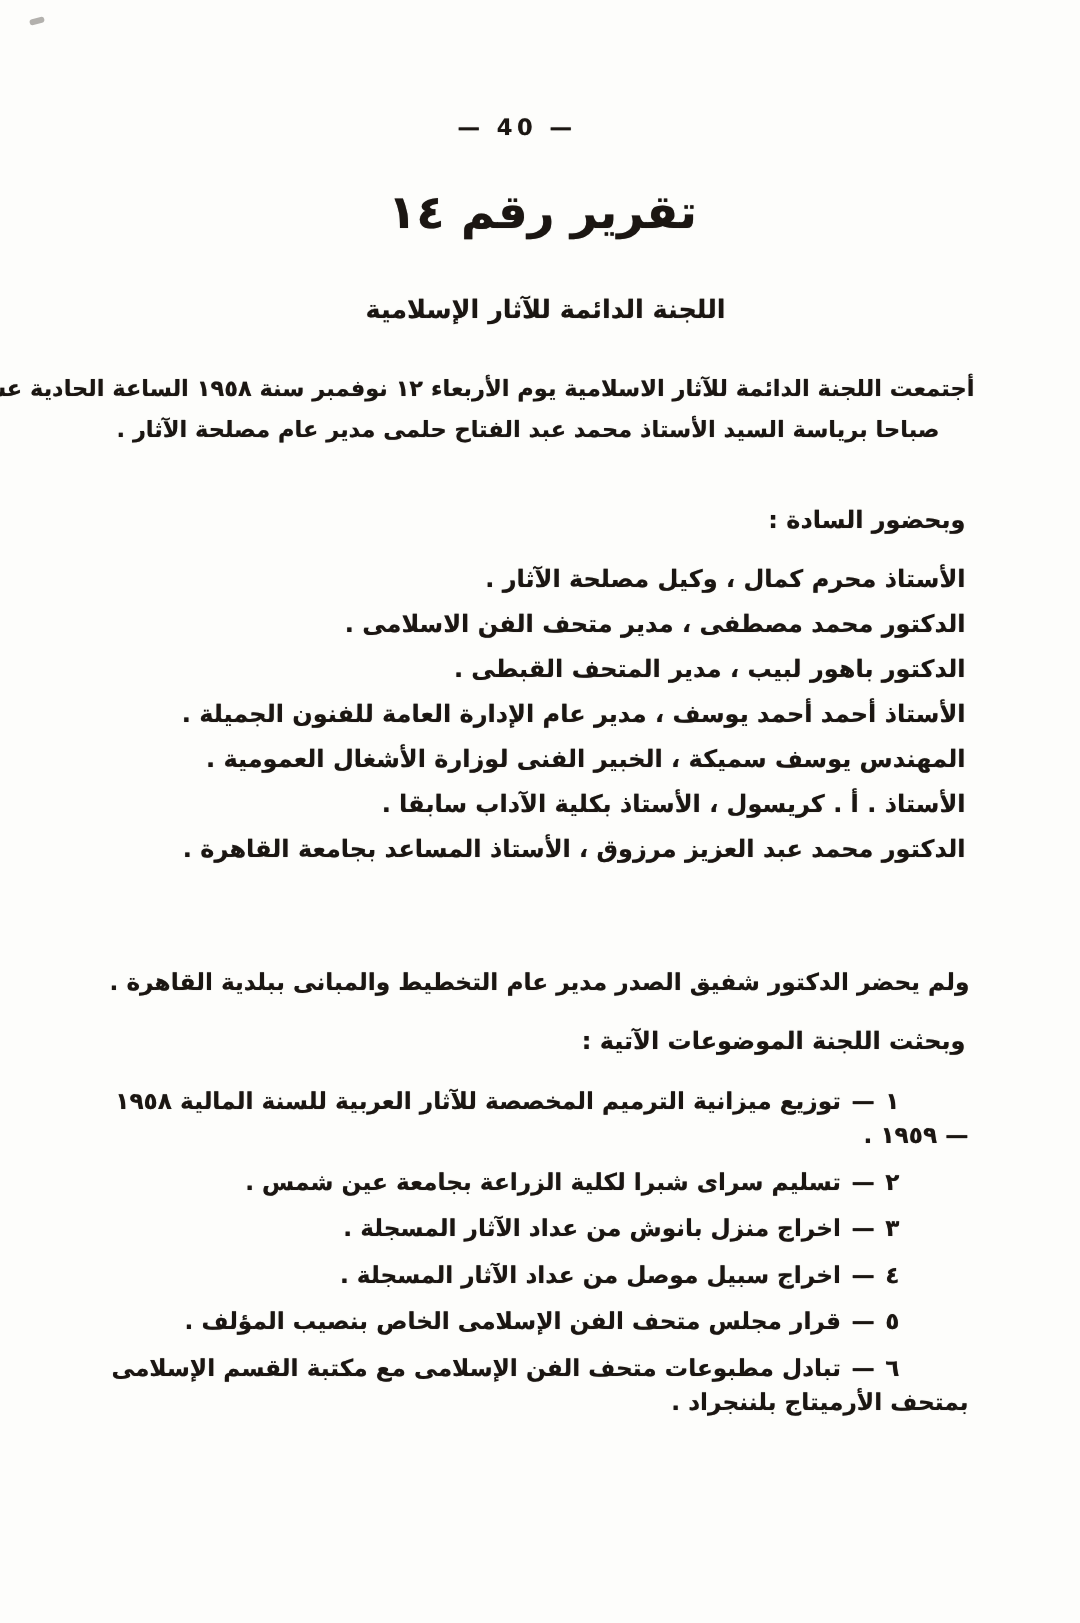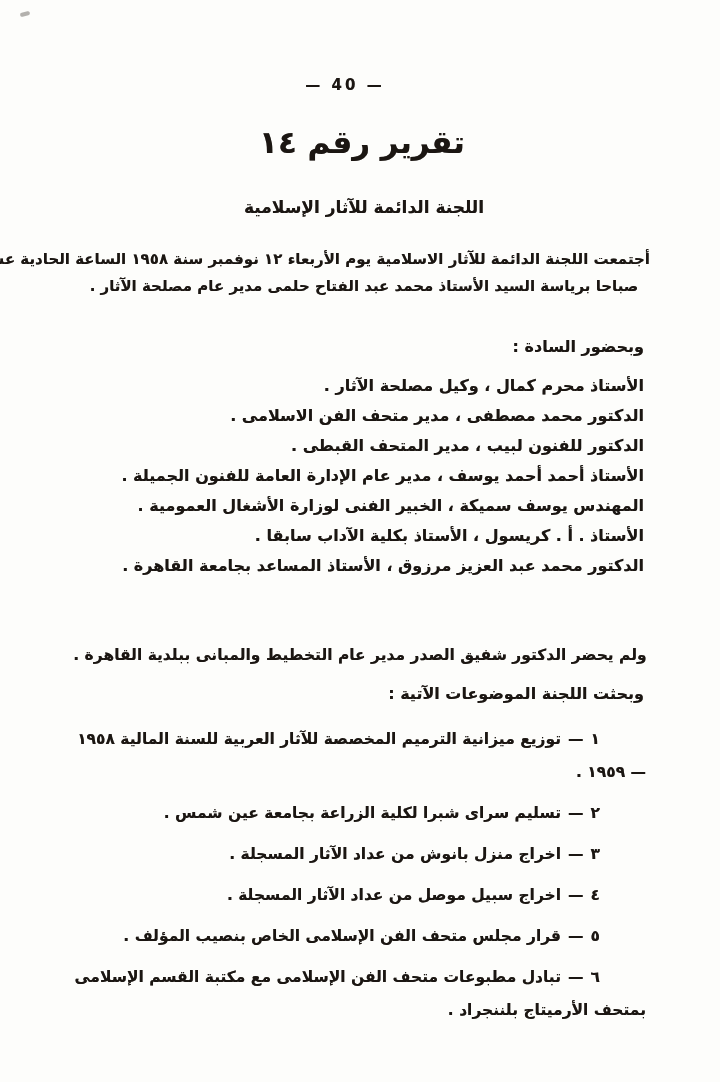--- a/index.html
+++ b/index.html
@@ -45,21 +45,21 @@
     position:absolute;top:197px;left:0;
     width:728px;text-align:center;
     font-size:17px;
   }
   .intro{
     position:absolute;top:246px;right:70px;
     width:572px;
     font-size:15px;line-height:27px;
   }
   .intro-line1{white-space:nowrap;text-align:right;}
-  .intro-line2{text-align:center;}
+  .intro-line2{text-align:left;}
   .section-heading{
     position:absolute;right:76px;
     font-size:16px;white-space:nowrap;
   }
   .presence-heading{top:337px;}
   .topics-heading{top:684px;}
   .attendees{
     position:absolute;top:371px;right:76px;
     width:566px;
     font-size:16px;
@@ -71,21 +71,21 @@
     position:absolute;top:646px;right:72px;
     width:576px;
     font-size:15.5px;white-space:nowrap;text-align:center;
   }
   .topics{
     position:absolute;top:723px;right:74px;
     width:574px;
     font-size:15.5px;
   }
   .topic{
-    line-height:33px;
+    line-height:23px;
     margin-bottom:8px;
     text-align:right;
     text-indent:46px; 
   }
   .topic .dash{margin:0 7px;}
 </style>
 </head>
 <body>
 
 <div class="page">
@@ -101,21 +101,21 @@
   <div class="intro ink">
     <div class="intro-line1">أجتمعت اللجنة الدائمة للآثار الاسلامية يوم الأربعاء ١٢ نوفمبر سنة ١٩٥٨ الساعة الحادية عشر</div>
     <div class="intro-line2">صباحا برياسة السيد الأستاذ محمد عبد الفتاح حلمى مدير عام مصلحة الآثار .</div>
   </div>
 
   <div class="section-heading presence-heading ink">وبحضور السادة :</div>
 
   <div class="attendees ink">
     <div class="attendee">الأستاذ محرم كمال ، وكيل مصلحة الآثار .</div>
     <div class="attendee">الدكتور محمد مصطفى ، مدير متحف الفن الاسلامى .</div>
-    <div class="attendee">الدكتور للفنون لبيب ، مدير المتحف القبطى .</div>
+    <div class="attendee">الدكتور باهور لبيب ، مدير المتحف القبطى .</div>
     <div class="attendee">الأستاذ أحمد أحمد يوسف ، مدير عام الإدارة العامة للفنون الجميلة .</div>
     <div class="attendee">المهندس يوسف سميكة ، الخبير الفنى لوزارة الأشغال العمومية .</div>
     <div class="attendee">الأستاذ . أ . كريسول ، الأستاذ بكلية الآداب سابقا .</div>
     <div class="attendee">الدكتور محمد عبد العزيز مرزوق ، الأستاذ المساعد بجامعة القاهرة .</div>
   </div>
 
   <div class="absent-note ink">ولم يحضر الدكتور شفيق الصدر مدير عام التخطيط والمبانى ببلدية القاهرة .</div>
 
   <div class="section-heading topics-heading ink">وبحثت اللجنة الموضوعات الآتية :</div>
 

